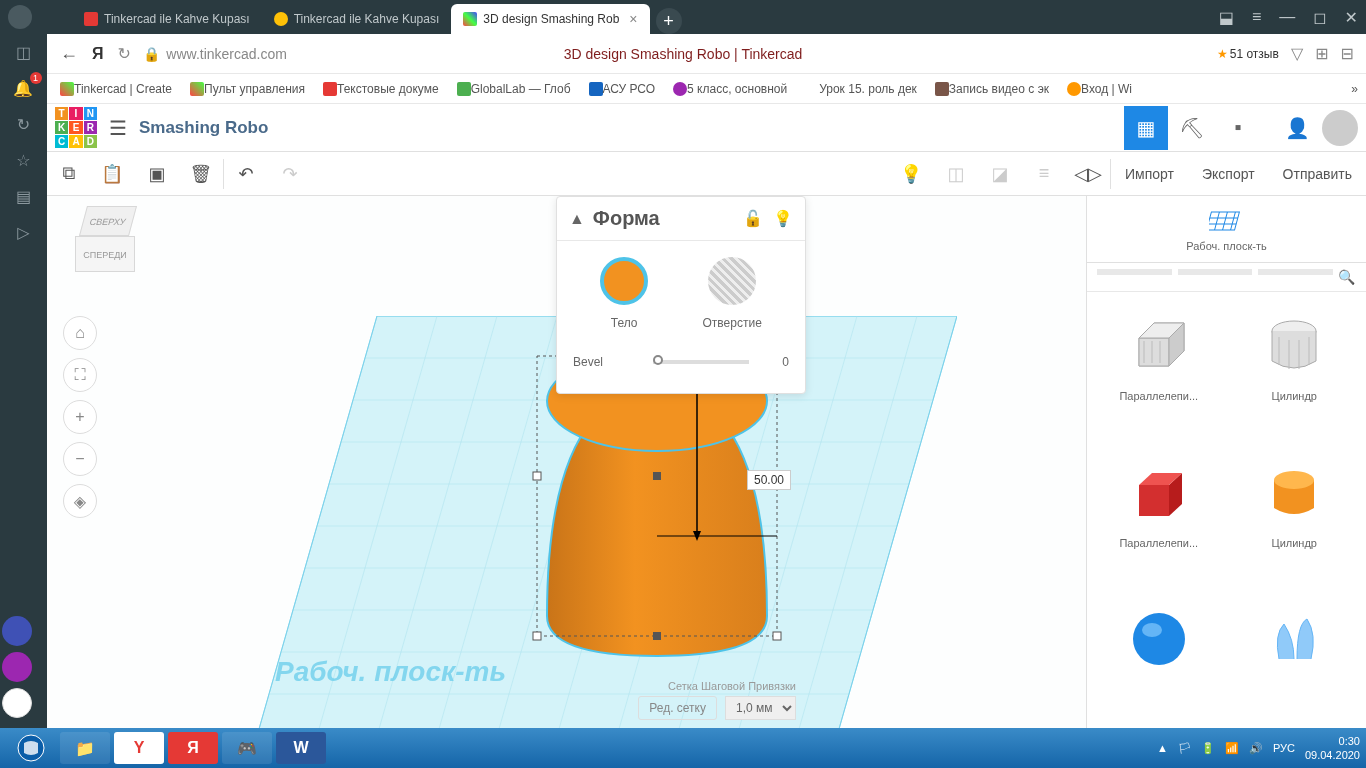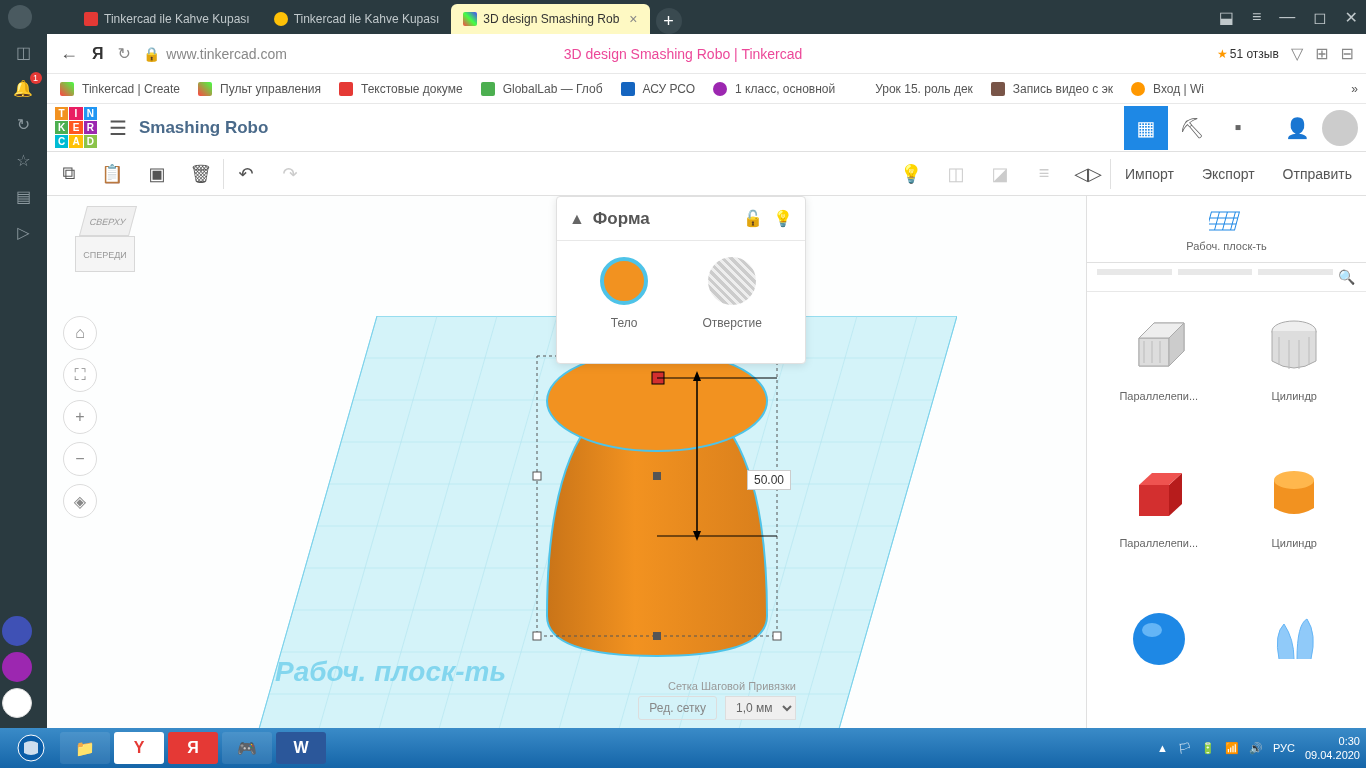--- a/index.html
+++ b/index.html
@@ -2,38 +2,38 @@
 <html><head>
 <meta charset="utf-8">
 <style>
 * { box-sizing: border-box; margin: 0; padding: 0; font-family: Arial, sans-serif; }
 body { width: 1366px; height: 768px; overflow: hidden; background: #fff; }
 
 
 .browser-top { height: 34px; background: #2a3a40; display: flex; align-items: center; padding: 0 8px; }
 .browser-top .tab-strip { display: flex; height: 100%; align-items: flex-end; margin-left: 40px; }
 .btab { height: 30px; padding: 0 12px; display: flex; align-items: center; gap: 6px; color: #c0c8cb; font-size: 12px; border-radius: 6px 6px 0 0; max-width: 200px; cursor: pointer; }
-.btab.active { background: #fef9c3; color: #333; }
+.btab.active { background: #ffffff; color: #333; }
 .btab .bfav { width: 14px; height: 14px; border-radius: 2px; flex-shrink: 0; }
 .btab .bclose { margin-left: 4px; color: #888; font-size: 14px; }
 .newtabbtn { width: 26px; height: 26px; border-radius: 50%; background: #3a4a50; color: #fff; display: flex; align-items: center; justify-content: center; margin-left: 6px; font-size: 18px; cursor: pointer; }
 .wincontrols { margin-left: auto; display: flex; gap: 18px; color: #c0c8cb; }
 
 
 .addr-row { height: 40px; background: #fff; display: flex; align-items: center; padding: 0 12px; gap: 12px; border-bottom: 1px solid #e8e8e8; position: relative; }
 .left-rail { position: absolute; left: 0; top: 34px; bottom: 40px; width: 47px; background: #2a3a40; display: flex; flex-direction: column; align-items: center; padding-top: 6px; gap: 12px; z-index: 10; }
 .left-rail .ricon { width: 24px; height: 24px; color: #8b989e; display: flex; align-items: center; justify-content: center; }
 .addr-row .nav-icons { display: flex; gap: 14px; margin-left: 48px; align-items: center; }
 .addr-row .urlbox { flex: 1; display: flex; align-items: center; color: #888; font-size: 14px; gap: 6px; }
-.addr-row .centertitle { position: absolute; left: 50%; transform: translateX(-50%); font-size: 14px; color: #ec4899; }
+.addr-row .centertitle { position: absolute; left: 50%; transform: translateX(-50%); font-size: 14px; color: #7f1d1d; }
 .addr-row .rating { color: #333; font-size: 12px; display: flex; align-items: center; gap: 2px; }
 
 
 .bookmarks { height: 30px; background: #fff; display: flex; align-items: center; padding-left: 60px; gap: 18px; font-size: 12px; color: #555; border-bottom: 1px solid #e8e8e8; }
-.bookmarks .bm { display: flex; align-items: center; gap: 8px; cursor: pointer; white-space: nowrap; }
+.bookmarks .bm { display: flex; align-items: center; gap: 0; cursor: pointer; white-space: nowrap; }
 .bookmarks .bmfav { width: 14px; height: 14px; background: #ccc; border-radius: 2px; }
 
 
 .tc-header { height: 48px; background: #fff; border-bottom: 1px solid #e0e0e0; display: flex; align-items: center; padding: 0 8px; margin-left: 47px; }
 .tc-logo { width: 42px; height: 42px; margin-right: 8px; display: grid; grid-template-columns: repeat(3,1fr); grid-template-rows: repeat(3,1fr); gap: 1px; }
 .tc-logo div { font-size: 10px; font-weight: bold; text-align: center; line-height: 13px; }
 .tc-title { font-size: 17px; font-weight: bold; color: #4a6a8a; margin-left: 8px; }
 .tc-header-right { margin-left: auto; display: flex; align-items: center; gap: 2px; }
 .tc-hicon { width: 44px; height: 44px; display: flex; align-items: center; justify-content: center; cursor: pointer; font-size: 20px; color: #666; }
 .tc-hicon.active { background: #1e88e5; color: #fff; }
@@ -52,21 +52,21 @@
 .workplane { position: absolute; left: 210px; top: 120px; width: 700px; height: 420px; }
 .viewcube { position: absolute; left: 28px; top: 10px; width: 66px; height: 76px; }
 .viewcube .vc-top { position: absolute; top: 0; left: 8px; width: 50px; height: 30px; background: #f0f0f0; border: 1px solid #d8d8d8; transform: skewX(-15deg); font-size: 9px; color: #999; text-align: center; line-height: 30px; }
 .viewcube .vc-front { position: absolute; top: 30px; left: 0; width: 60px; height: 36px; background: #f5f5f5; border: 1px solid #d8d8d8; font-size: 9px; color: #999; text-align: center; line-height: 36px; }
 .nav-circle { width: 34px; height: 34px; border-radius: 50%; background: #fff; border: 1px solid #ddd; display: flex; align-items: center; justify-content: center; color: #888; cursor: pointer; margin-bottom: 8px; }
 .nav-circles { position: absolute; left: 16px; top: 120px; }
 
 
 .shape-panel { position: absolute; right: 280px; top: 0; width: 250px; background: #fff; border: 1px solid #e0e0e0; border-radius: 4px; box-shadow: 0 2px 8px rgba(0,0,0,0.1); }
 .sp-head { height: 44px; display: flex; align-items: center; padding: 0 12px; border-bottom: 1px solid #e8e8e8; }
-.sp-head .sp-title { font-size: 17px; font-weight: bold; color: #555; margin-left: 8px; }
+.sp-head .sp-title { font-size: 20px; font-weight: bold; color: #555; margin-left: 8px; }
 .sp-head .sp-icons { margin-left: auto; display: flex; gap: 10px; color: #999; }
 .sp-body { padding: 16px; }
 .sp-shapes { display: flex; justify-content: space-around; margin-bottom: 16px; }
 .sp-shape-opt { text-align: center; cursor: pointer; }
 .sp-circle { width: 48px; height: 48px; border-radius: 50%; margin: 0 auto 8px; }
 .sp-circle.solid { background: #f29220; border: 4px solid #4ec3e8; }
 .sp-circle.hole { background: repeating-linear-gradient(45deg,#ccc,#ccc 3px,#eee 3px,#eee 6px); }
 .sp-shape-opt span { font-size: 12px; color: #666; }
 .sp-prop { display: flex; align-items: center; font-size: 12px; color: #666; padding: 8px 0; }
 .sp-prop .pname { width: 70px; }
@@ -182,21 +182,21 @@
   <div class="bm">
       <div class="bmfav" style="background:#4caf50;"></div>
       <span>GlobalLab — Глоб</span>
     </div>
   <div class="bm">
       <div class="bmfav" style="background:#1565c0;"></div>
       <span>АСУ РСО</span>
     </div>
   <div class="bm">
       <div class="bmfav" style="background:#9c27b0;border-radius:50%;"></div>
-      <span>1 класс, основной</span>
+      <span>5 класс, основной</span>
     </div>
   <div class="bm">
       <div class="bmfav" style="background:#fff;"></div>
       <span>Урок 15. роль дек</span>
     </div>
   <div class="bm">
       <div class="bmfav" style="background:#795548;"></div>
       <span>Запись видео с эк</span>
     </div>
   <div class="bm">
@@ -341,20 +341,27 @@
         <div class="sp-shapes">
           <div class="sp-shape-opt">
             <div class="sp-circle solid"></div>
             <span>Тело</span>
           </div>
           <div class="sp-shape-opt">
             <div class="sp-circle hole"></div>
             <span>Отверстие</span>
           </div>
         </div>
+        <div class="sp-prop">
+          <div class="pname">Bevel</div>
+          <div class="pslider">
+              <div class="pknob" style="left:0%;"></div>
+            </div>
+          <div class="pval">0</div>
+        </div>
       </div>
     </div>
 
     <div class="snapgrid">Сетка Шаговой Привязки</div>
     <div class="editgrid">
       <div class="egbtn">Ред. сетку</div>
       <select><option>1,0 мм</option></select>
     </div>
   </div>
 

